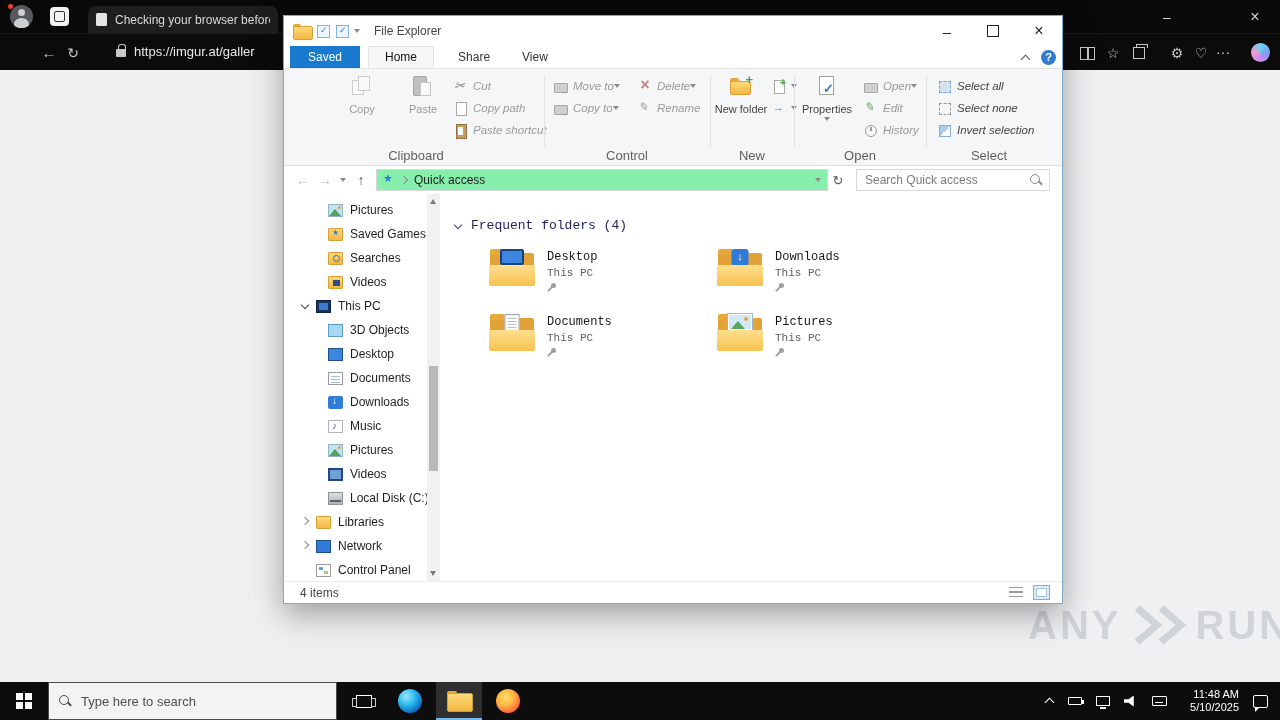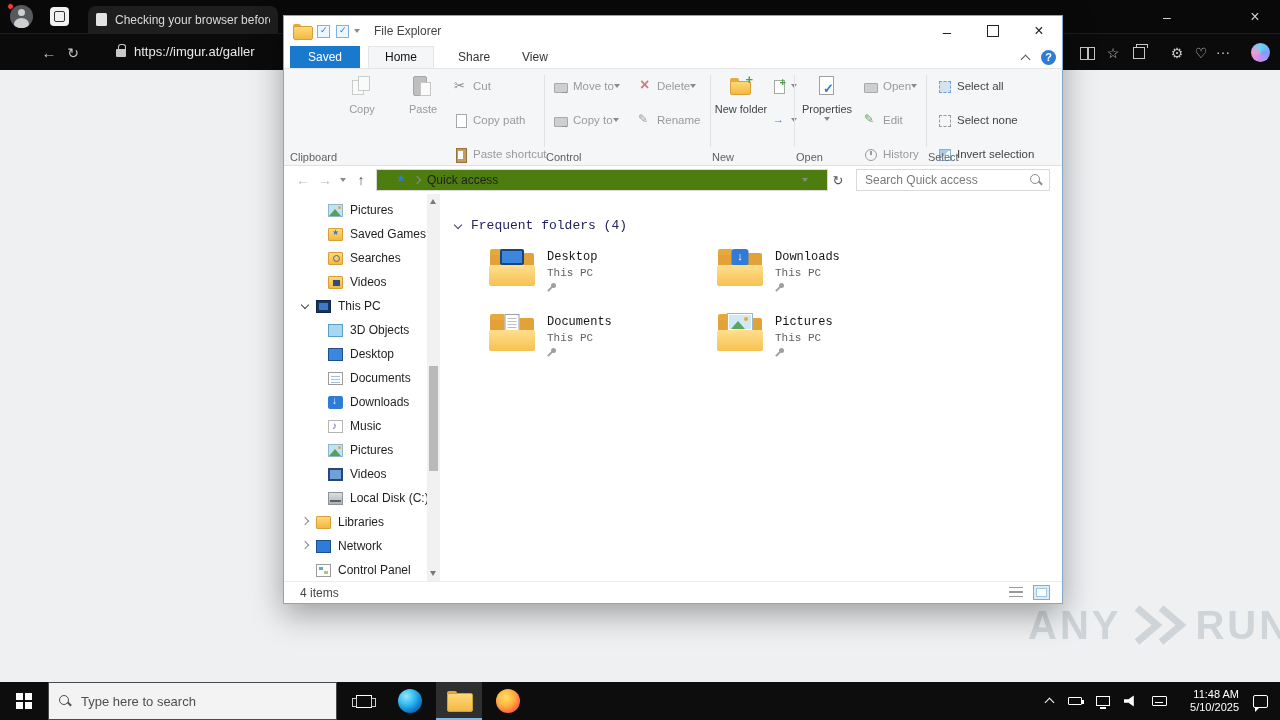--- a/index.html
+++ b/index.html
@@ -60,26 +60,26 @@
   .xtab.active { background:#f5f6f7; border:1px solid #e4e4e4; border-bottom:1px solid #f5f6f7; color:#111; }
   .x-tabs-right { position:absolute; right:6px; top:0; height:23px; display:flex; align-items:center; gap:10px; }
   .g-chevup { width:12px; height:12px; position:relative; }
   .g-chevup::before { content:""; position:absolute; left:3px; top:4px; width:6px; height:6px; border-left:1.5px solid #555; border-top:1.5px solid #555; transform:rotate(45deg); }
   .g-help { width:15px; height:15px; border-radius:50%; background:#2f7bd6; color:#fff; font-size:11px; font-weight:bold; text-align:center; line-height:15px; }
   .g-help::before { content:"?"; }
 
   .x-ribbon { position:absolute; left:0; top:53px; right:0; height:97px; background:#f5f6f7; border-bottom:1px solid #e0e0e0; }
   .rgroup { position:absolute; top:0; bottom:0; }
   .gsep { position:absolute; top:6px; bottom:18px; width:1px; background:#e2e2e2; }
-  .glabel { position:absolute; bottom:2px; left:0; right:0; font-size:11px; color:#5f5f5f; }
+  .glabel { position:absolute; bottom:2px; left:0; right:0; text-align:center; font-size:13px; color:#5f5f5f; }
   .rbig { position:absolute; top:3px; height:74px; display:flex; flex-direction:column; align-items:center; text-align:center; cursor:default; }
   .bi { position:relative; width:26px; height:26px; flex:none; margin:2px 0 3px; }
   .blab { font-size:11px; line-height:12px; color:#444; }
   .rbig.dis .blab { color:#9a9a9a; }
-  .rsmalls { position:absolute; top:7px; display:flex; flex-direction:column; gap:14px; }
+  .rsmalls { position:absolute; top:7px; display:flex; flex-direction:column; gap:2px;font-style:italic; }
   .rsm { display:flex; align-items:center; height:20px; font-size:11.5px; color:#444; padding:0 3px; white-space:nowrap; }
   .rsm.dis { color:#9a9a9a; }
   .si { position:relative; width:15px; height:15px; flex:none; margin-right:5px; }
 
   
   .bi-pin .p1 { position:absolute; left:6px; top:2px; width:11px; height:11px; border-radius:50%; background:#41678f; }
   .bi-pin .p2 { position:absolute; left:12px; top:11px; width:3px; height:12px; background:#98a4b0; transform:rotate(-35deg); }
   .bi-copy .p1 { position:absolute; left:3px; top:6px; width:12px; height:15px; background:#fff; border:1px solid #a8a8a8; }
   .bi-copy .p2 { position:absolute; left:9px; top:2px; width:12px; height:15px; background:#fff; border:1px solid #a8a8a8; }
   .bi-paste .p1 { position:absolute; left:3px; top:2px; width:14px; height:20px; background:#bb8d52; border:1px solid #8a superb2e; border:1px solid #8a5f2e; border-radius:2px; }
@@ -108,21 +108,21 @@
   .si-invert::before { content:""; position:absolute; left:2px; top:2px; width:10px; height:10px; border:1px solid #88aed6; background:linear-gradient(135deg,#aacdee 50%,#ffffff 50%); }
   .si-newitem::before { content:""; position:absolute; left:3px; top:1px; width:9px; height:12px; background:#fff; border:1px solid #a8a8a8; }
   .si-newitem::after { content:"+"; position:absolute; right:0; top:-3px; color:#4aa54a; font-weight:bold; font-size:11px; }
   .si-easy::before { content:"→"; position:absolute; left:2px; top:0; font-size:11px; color:#3a7bd0; }
 
   
   .x-addr { position:absolute; left:0; top:150px; right:0; height:28px; background:#fff; display:flex; align-items:center; }
   .nav { width:22px; text-align:center; font-size:14px; color:#555; flex:none; }
   .nav.navdis { color:#bcbcbc; }
   .g-left::before { content:"←"; } .g-right::before { content:"→"; } .g-up::before { content:"↑"; }
-  .abox { position:relative; width:452px; height:22px; border:1px solid #d9d9d9; background:#4d7c0f; display:flex; align-items:center; padding:0 19px; margin-left:4px; }
+  .abox { position:relative; width:452px; height:22px; border:1px solid #d9d9d9; background:#86efac; display:flex; align-items:center; padding:0 6px; margin-left:4px; }
   .qa-ic { width:13px; height:13px; position:relative; flex:none; margin-right:4px; }
   .qa-ic::before { content:"★"; position:absolute; left:0; top:-2px; font-size:11px; color:#2f7bd6; }
   .chev-r { width:8px; height:8px; position:relative; flex:none; margin-right:6px; }
   .chev-r::before { content:""; position:absolute; left:1px; top:1px; width:5px; height:5px; border-right:1.2px solid #8a8a8a; border-top:1.2px solid #8a8a8a; transform:rotate(45deg); }
   .apath { font-size:12px; color:#1e1e1e; flex:1; }
   .g-refr2 { width:20px; text-align:center; color:#555; font-size:13px; }
   .g-refr2::before { content:"↻"; }
   .sbox { position:relative; width:194px; height:22px; border:1px solid #d9d9d9; background:#fff; margin-left:8px; }
   .sbox input { position:absolute; inset:0; border:none; outline:none; padding:0 24px 0 8px; font-size:12px; font-family:"Liberation Sans",sans-serif; color:#333; background:transparent; }
   .sbox input::placeholder { color:#7a7a7a; }

